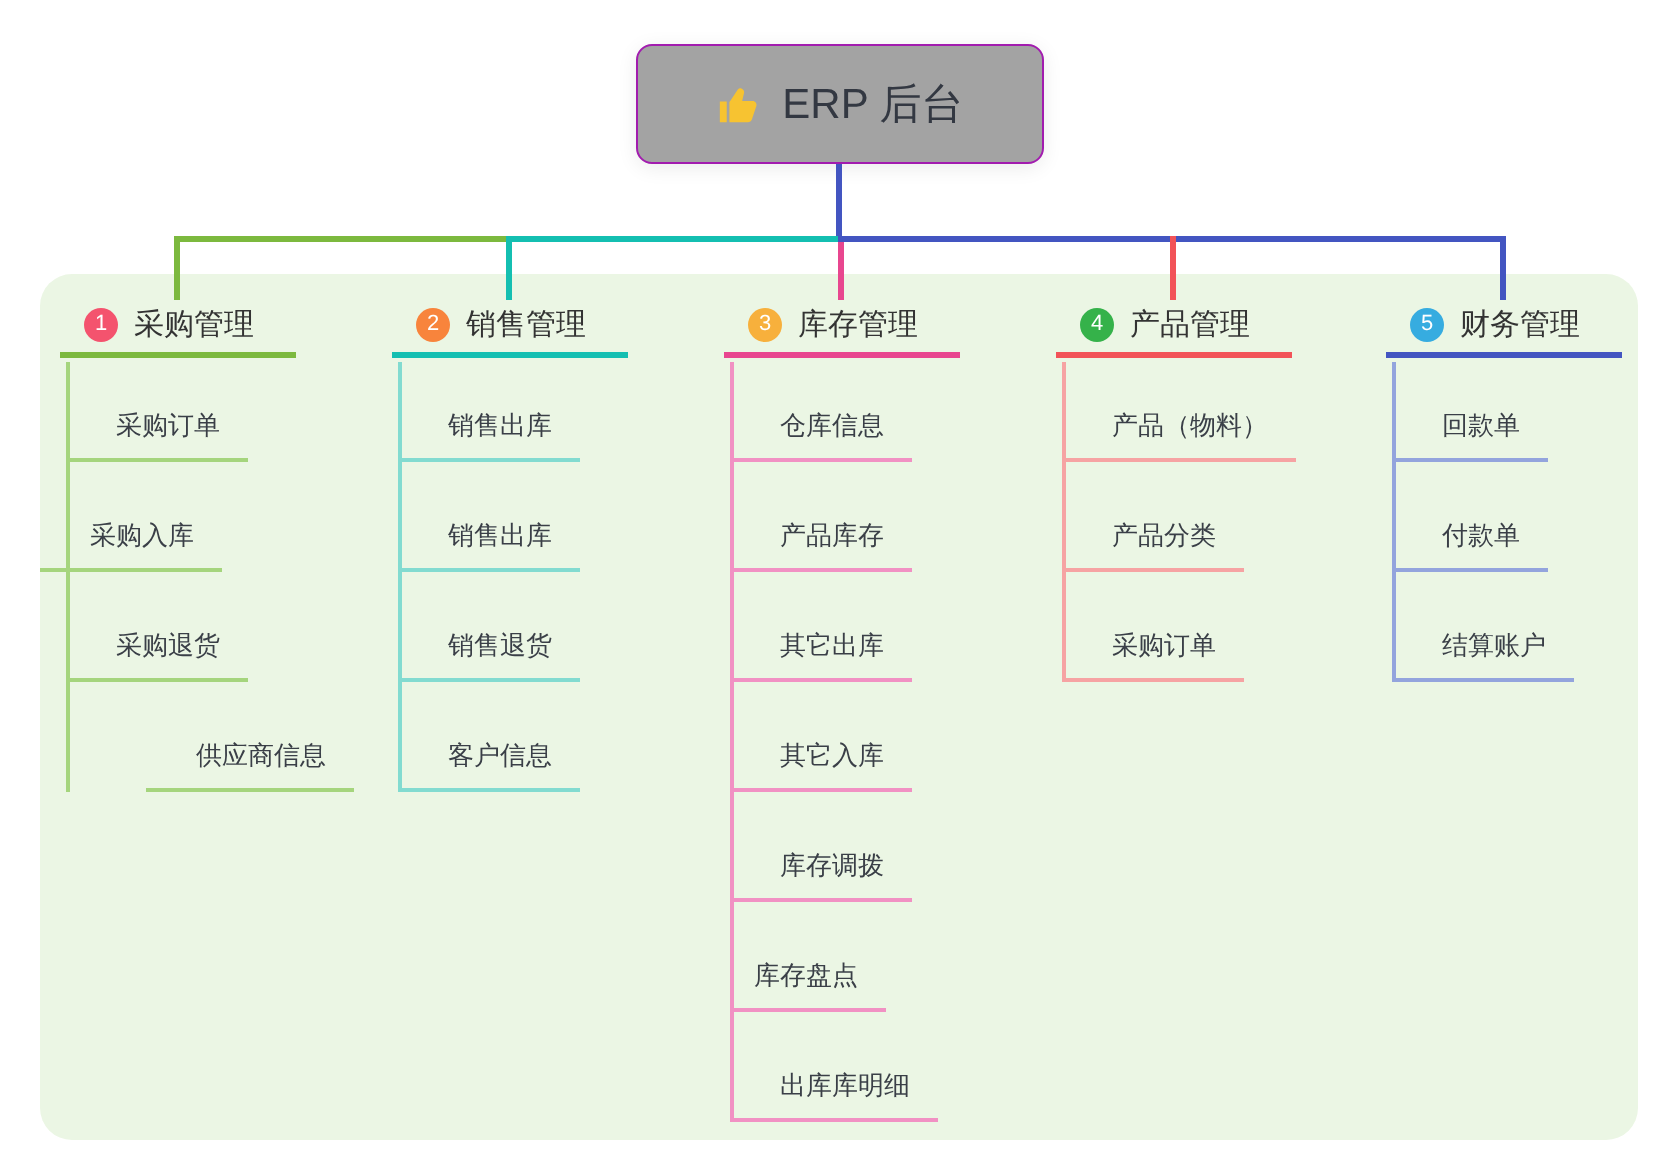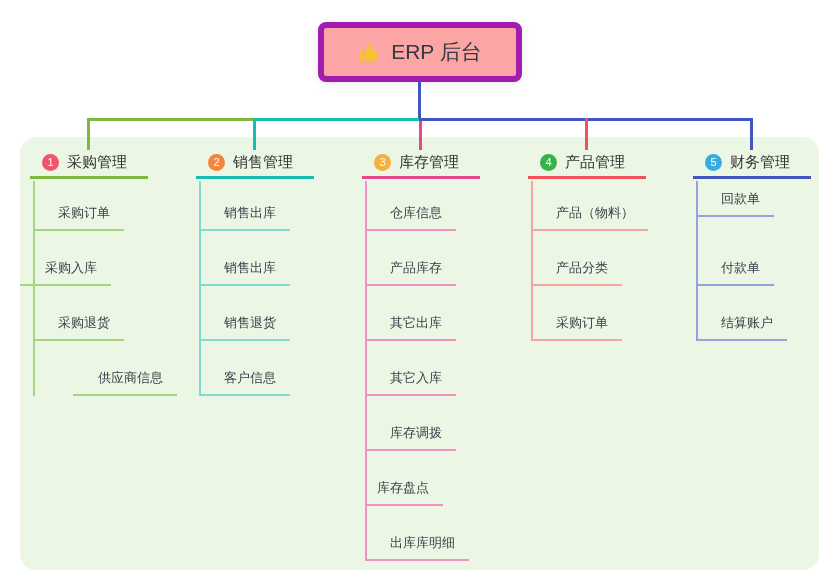--- a/index.html
+++ b/index.html
@@ -10,21 +10,21 @@
   }
   #stage { position: absolute; left: 0; top: 0; width: 839px; height: 588px; }
 
   .panel {
     position: absolute; left: 20px; top: 137px; width: 799px; height: 433px;
     border-radius: 16px;
   }
 
   .root-card {
     position: absolute; left: 318px; top: 22px; width: 204px; height: 60px;
-    background: #fca5a5; border: 6px solid #a21caf; border-radius: 8px;
+    background: #a3a3a3; border: 1px solid #a21caf; border-radius: 8px;
     box-shadow: 0 2px 10px rgba(0,0,0,0.08);
     display: flex; align-items: center; justify-content: center; gap: 10px;
     font-size: 21px; color: #333842;
   }
   .root-card .thumb { width: 23px; height: 23px; display: inline-flex; }
 
   .vline, .hline { position: absolute; }
 
   .branch-header {
     position: absolute; top: 148px; width: 118px; height: 31px;
@@ -142,21 +142,21 @@
       <div class="child-item" style="left: 531px; top: 256px; border-bottom: 2px solid rgb(246, 163, 163);">
         <span>产品分类</span>
       </div>
       <div class="child-item" style="left: 531px; top: 311px; border-bottom: 2px solid rgb(246, 163, 163);">
         <span>采购订单</span>
       </div>
       <div class="branch-header" style="left: 693px; border-bottom: 3px solid rgb(67, 85, 193);">
         <span class="badge" style="background: rgb(54, 172, 224);">5</span>
         <span>财务管理</span>
       </div>
-      <div class="child-item" style="left: 696px; top: 187px; border-bottom: 2px solid rgb(147, 164, 221); justify-content: center;">
+      <div class="child-item" style="left: 696px; top: 201px; border-bottom: 2px solid rgb(147, 164, 221); justify-content: center;">
         <span>回款单</span>
       </div>
       <div class="child-item" style="left: 696px; top: 256px; border-bottom: 2px solid rgb(147, 164, 221);">
         <span>付款单</span>
       </div>
       <div class="child-item" style="left: 696px; top: 311px; border-bottom: 2px solid rgb(147, 164, 221);">
         <span>结算账户</span>
       </div>
     </div>
 </div>

